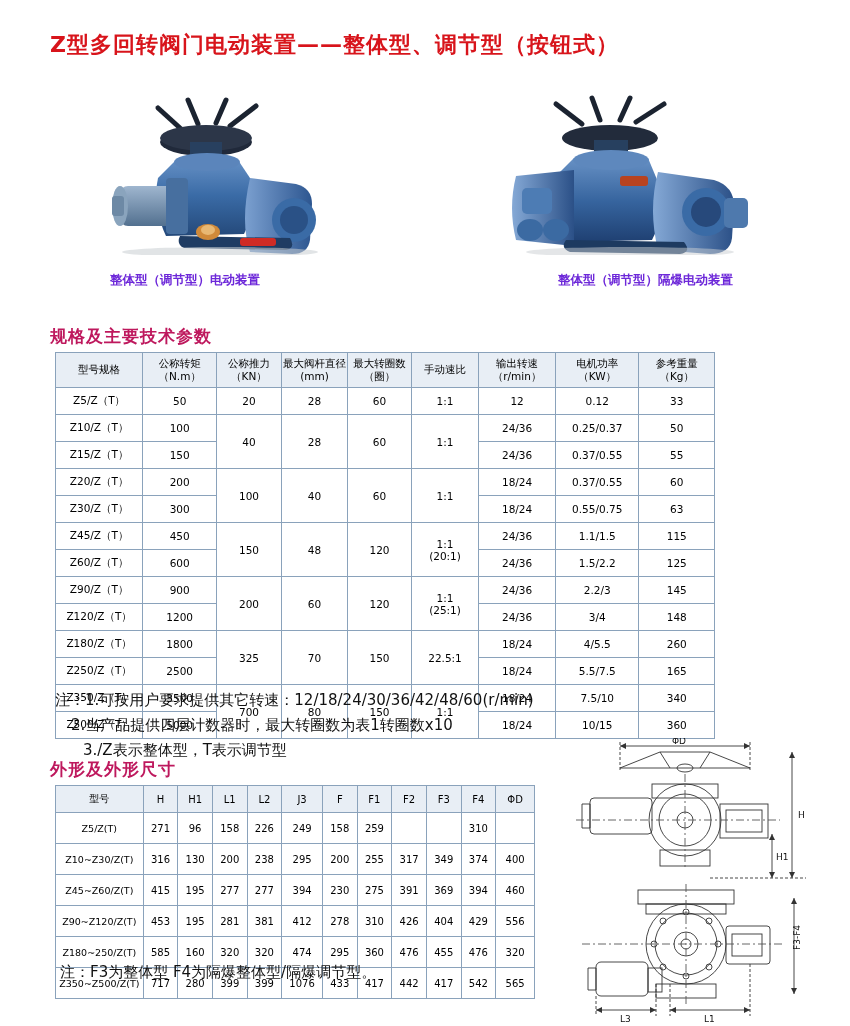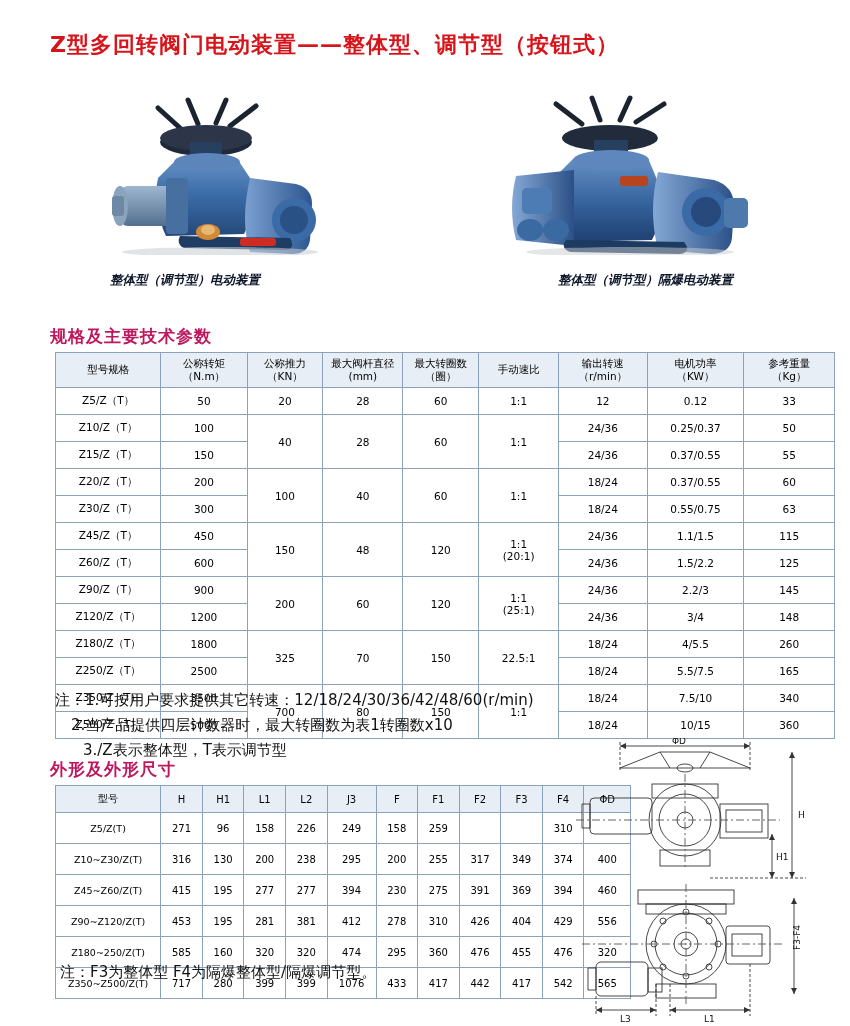--- a/index.html
+++ b/index.html
@@ -18,37 +18,36 @@
     font-size:22px;font-weight:bold;color:#d8141b;
     letter-spacing:1px;white-space:nowrap;
   }
 
   .photo-row{position:absolute;left:50px;top:80px;width:750px;height:180px;}
   .photo{position:absolute;width:300px;height:170px;}
   .photo.left{left:30px;top:0;}
   .photo.right{left:420px;top:0;}
 
   .caption{
-    position:absolute;font-size:12.5px;font-weight:bold;color:#0f172a;
+    position:absolute;font-size:12.5px;font-weight:bold;color:#6d28d9;
     white-space:nowrap;
-    font-style:italic;
   }
   .caption.left{left:110px;top:272px;}
   .caption.right{left:558px;top:272px;}
 
   .section-head{
     position:absolute;font-size:17px;font-weight:bold;color:#be185d;
     letter-spacing:1px;white-space:nowrap;
   }
   #sec1{left:50px;top:325px;}
   #sec2{left:50px;top:758px;}
 
   table{border-collapse:collapse;}
   .tbl1{
-    position:absolute;left:55px;top:352px;width:780px;
+    position:absolute;left:55px;top:352px;width:660px;
     font-size:10.5px;
   }
   .tbl1 th,.tbl1 td{
     border:1px solid #8aa2bb;
     text-align:center;vertical-align:middle;
     padding:0;height:26px;
     background:#fff;
   }
   .tbl1 thead th{
     background:#e8eef5;
@@ -60,21 +59,21 @@
   .tbl1 td.model{font-size:10.5px;margin-top:40px;}
 
   .note{
     position:absolute;font-size:15px;line-height:1.65;color:#111;
     white-space:nowrap;
   }
   #note1{left:55px;top:688px;}
   #note2{left:60px;top:960px;}
 
   .tbl2{
-    position:absolute;left:55px;top:785px;width:576px;
+    position:absolute;left:55px;top:785px;width:480px;
     font-size:10px;
   }
   .tbl2 th,.tbl2 td{
     border:1px solid #8aa2bb;
     text-align:center;vertical-align:middle;
     padding:0;height:30px;background:#fff;
   }
   .tbl2 thead th{background:#e8eef5;font-weight:normal;height:26px;}
   .tbl2 td.model{font-size:9.5px;}
 

